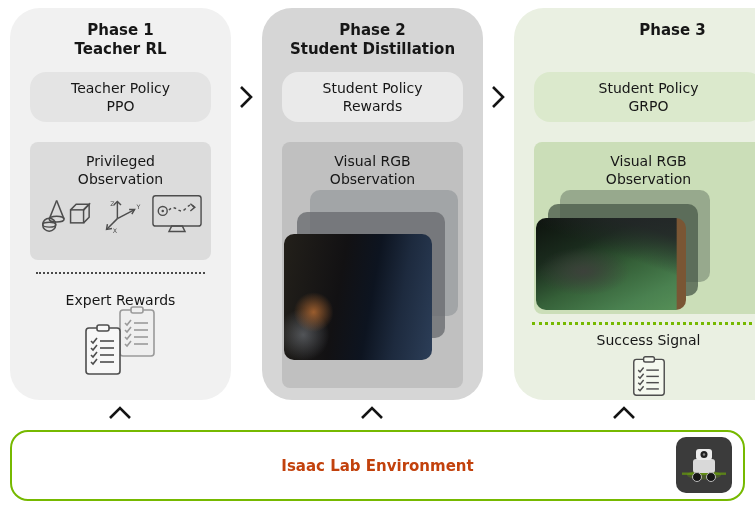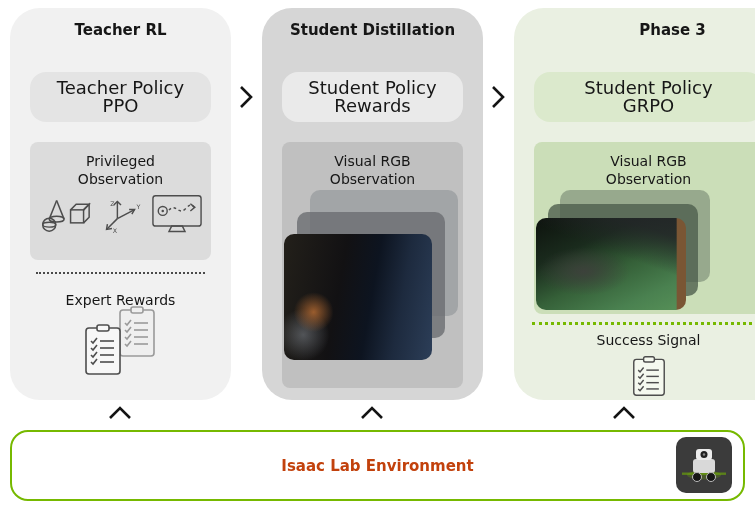--- a/index.html
+++ b/index.html
@@ -9,21 +9,21 @@
   
   .phase { position:absolute; top:8px; width:221px; height:392px; border-radius:30px; }
   .p1 { left:10px;  background:#f1f1f1; }
   .p2 { left:262px; background:#d6d6d6; }
   .p3 { left:514px; background:#eaf0e2;padding-left:48px; }
 
   .phase-title { padding-top:13px; text-align:center; font-weight:700; font-size:15px; line-height:19px; }
 
   .policy-box { position:absolute; top:64px; left:20px; right:20px; height:50px; border-radius:16px;
                 display:flex; flex-direction:column; align-items:center; justify-content:center;
-                font-size:18px; line-height:18px; }
+                font-size:14px; line-height:18px; }
   .p1 .policy-box { background:#e4e4e4; }
   .p2 .policy-box { background:#eaeaea; }
   .p3 .policy-box { background:#dbe9cc; }
   .policy-algo { font-weight:400; }
 
   .obs-box { position:absolute; top:134px; left:20px; right:20px; border-radius:8px; }
   .p1 .obs-box { height:118px; background:#dcdcdc; }
   .p2 .obs-box { height:246px; background:#c0c0c0; }
   .p3 .obs-box { height:172px; background:#cbdeb8; }
   .obs-title { padding-top:10px; text-align:center; font-size:14px; line-height:18px; }
@@ -80,20 +80,21 @@
   .env-label { color:#c2410c; font-weight:700; font-size:15px; }
   .env-icon { position:absolute; right:11px; top:5px; }
 </style>
 </head>
 <body>
 
 <div class="canvas">
 
   <section class="phase p1">
     <header class="phase-title">
+      <div>Phase 1</div>
       <div>Teacher RL</div>
     </header>
     <div class="policy-box">
       <div class="policy-name">Teacher Policy</div>
       <div class="policy-algo">PPO</div>
     </div>
 
     <div class="obs-box">
       <div class="obs-title">
         <div>Privileged</div>
@@ -164,20 +165,21 @@
             <line x1="18" y1="49" x2="32" y2="49"></line>
           <polyline points="9,56 11,58 15,53"></polyline>
             <line x1="18" y1="56" x2="32" y2="56"></line>
         </g>
       </svg>
     </div>
   </section>
 
   <section class="phase p2">
     <header class="phase-title">
+      <div>Phase 2</div>
       <div>Student Distillation</div>
     </header>
     <div class="policy-box">
       <div class="policy-name">Student Policy</div>
       <div class="policy-algo">Rewards</div>
     </div>
     <div class="obs-box">
       <div class="obs-title">
         <div>Visual RGB</div>
         <div>Observation</div>

